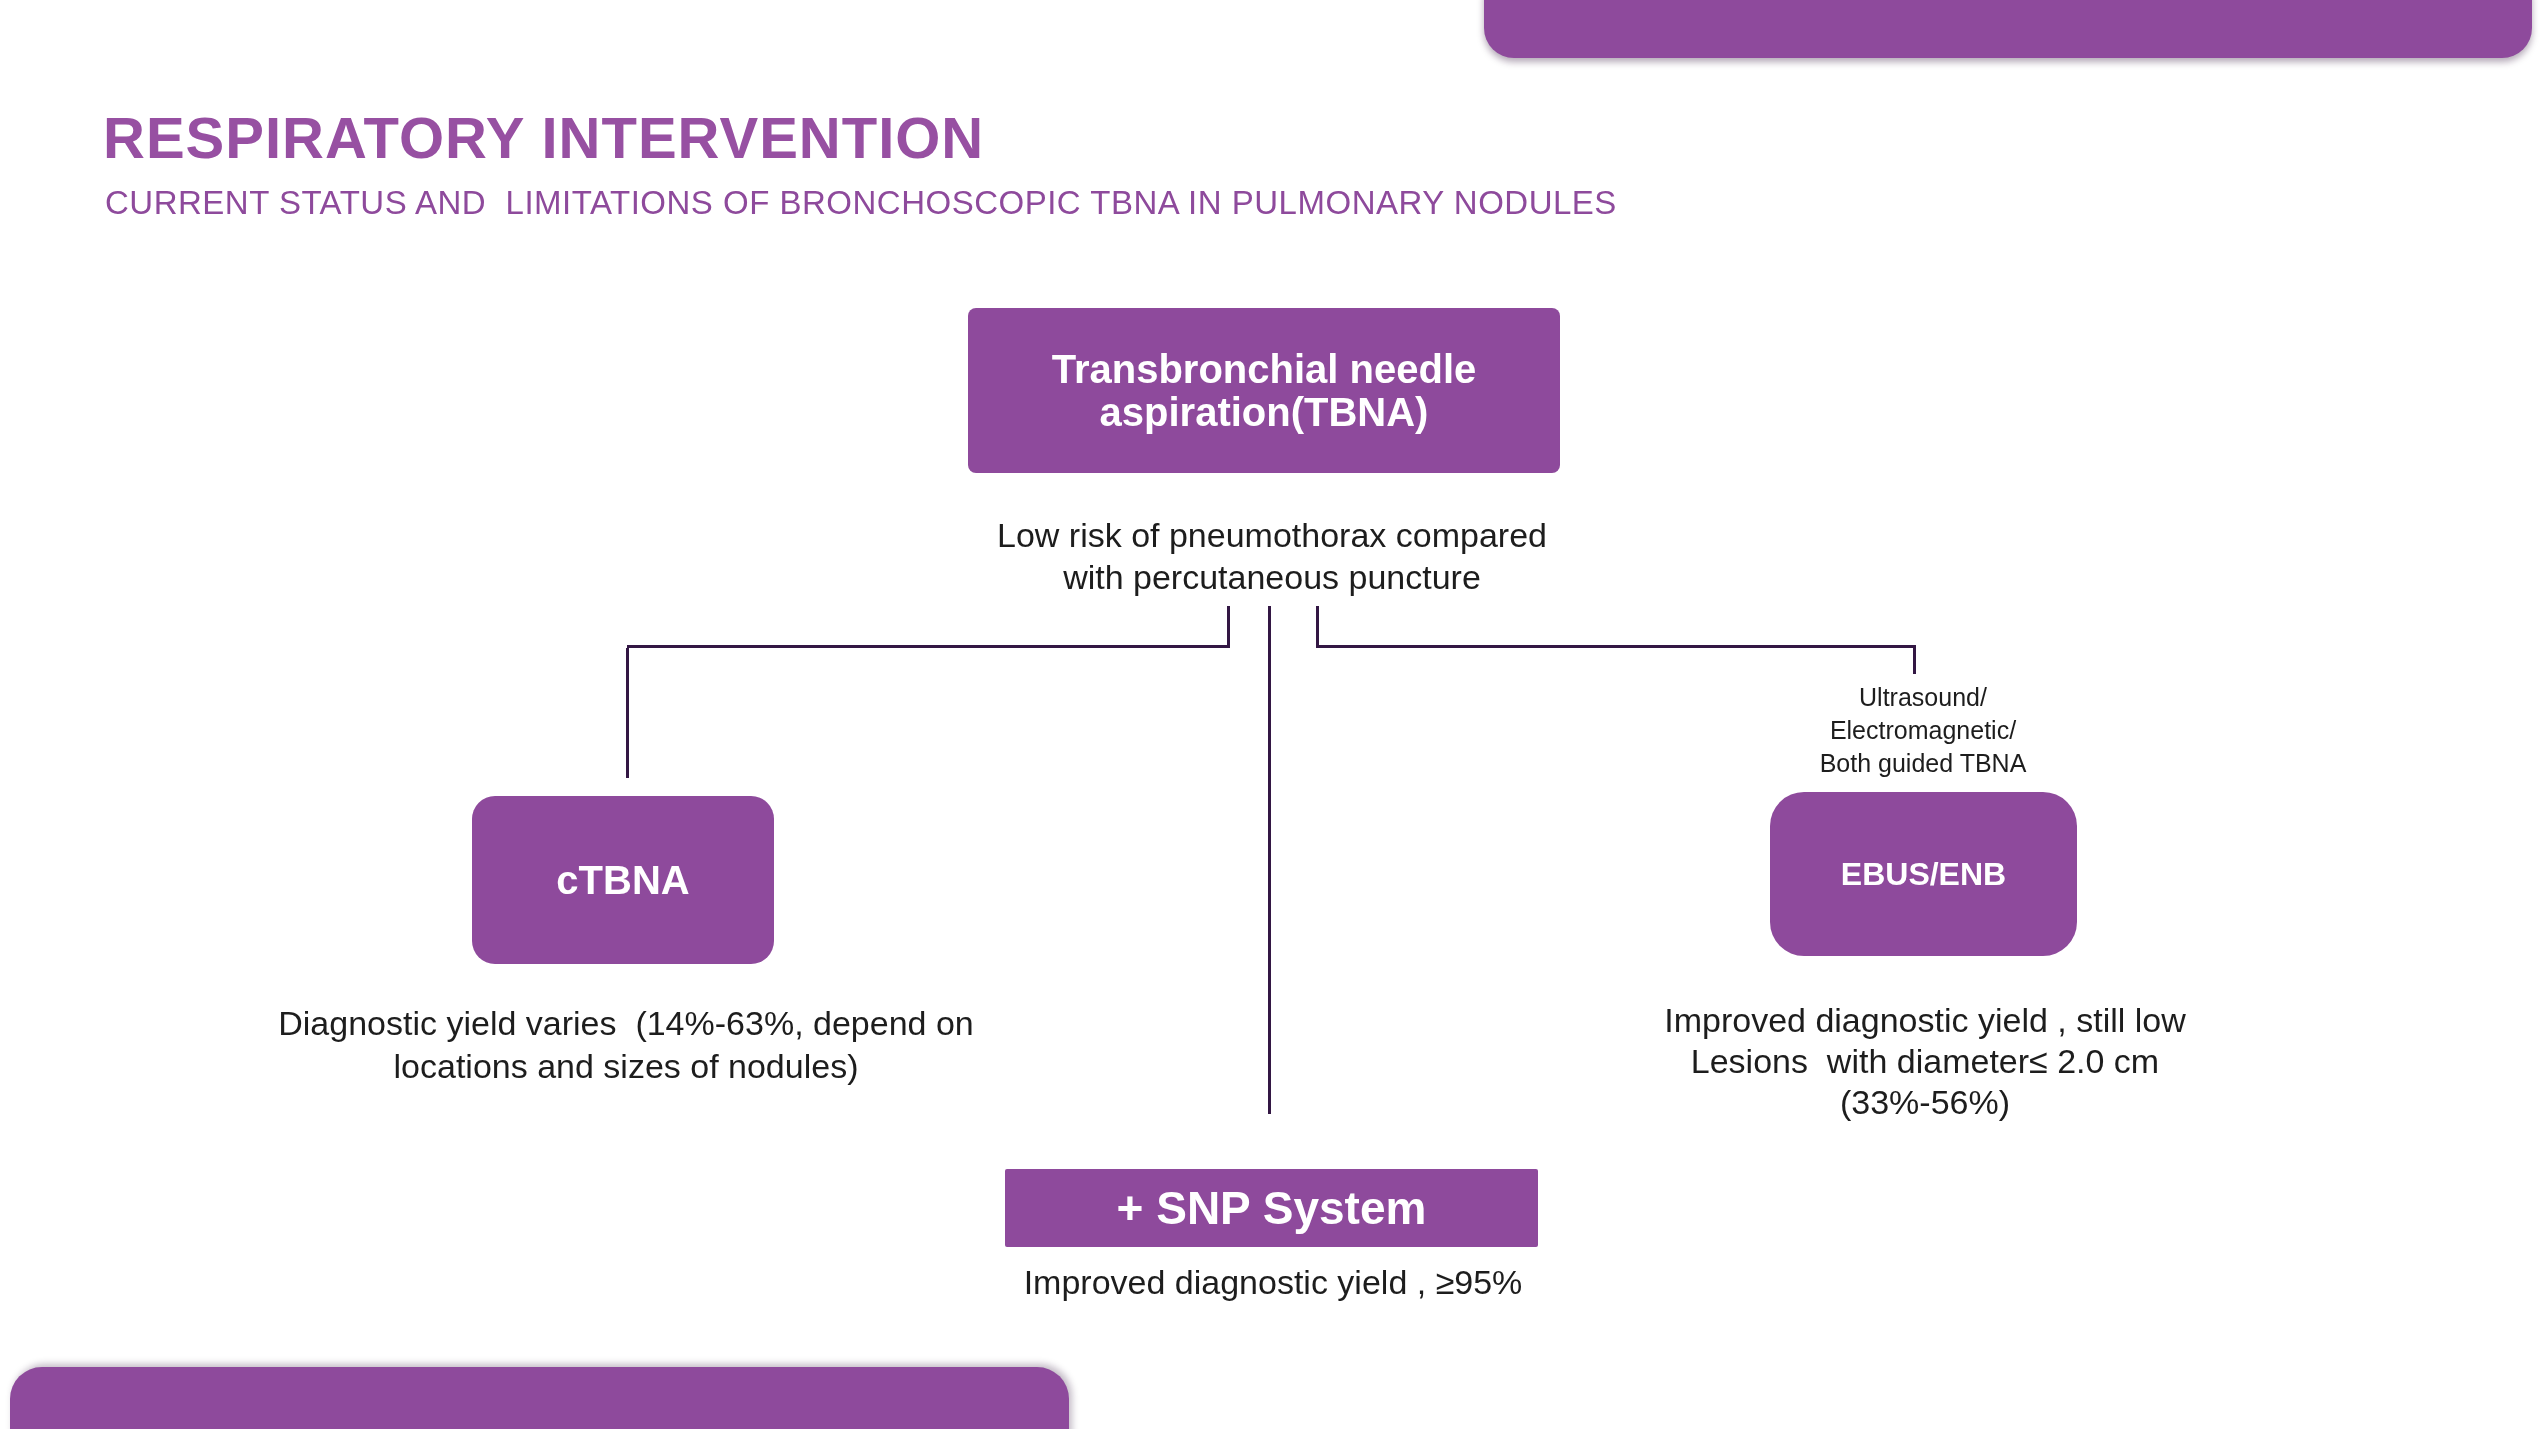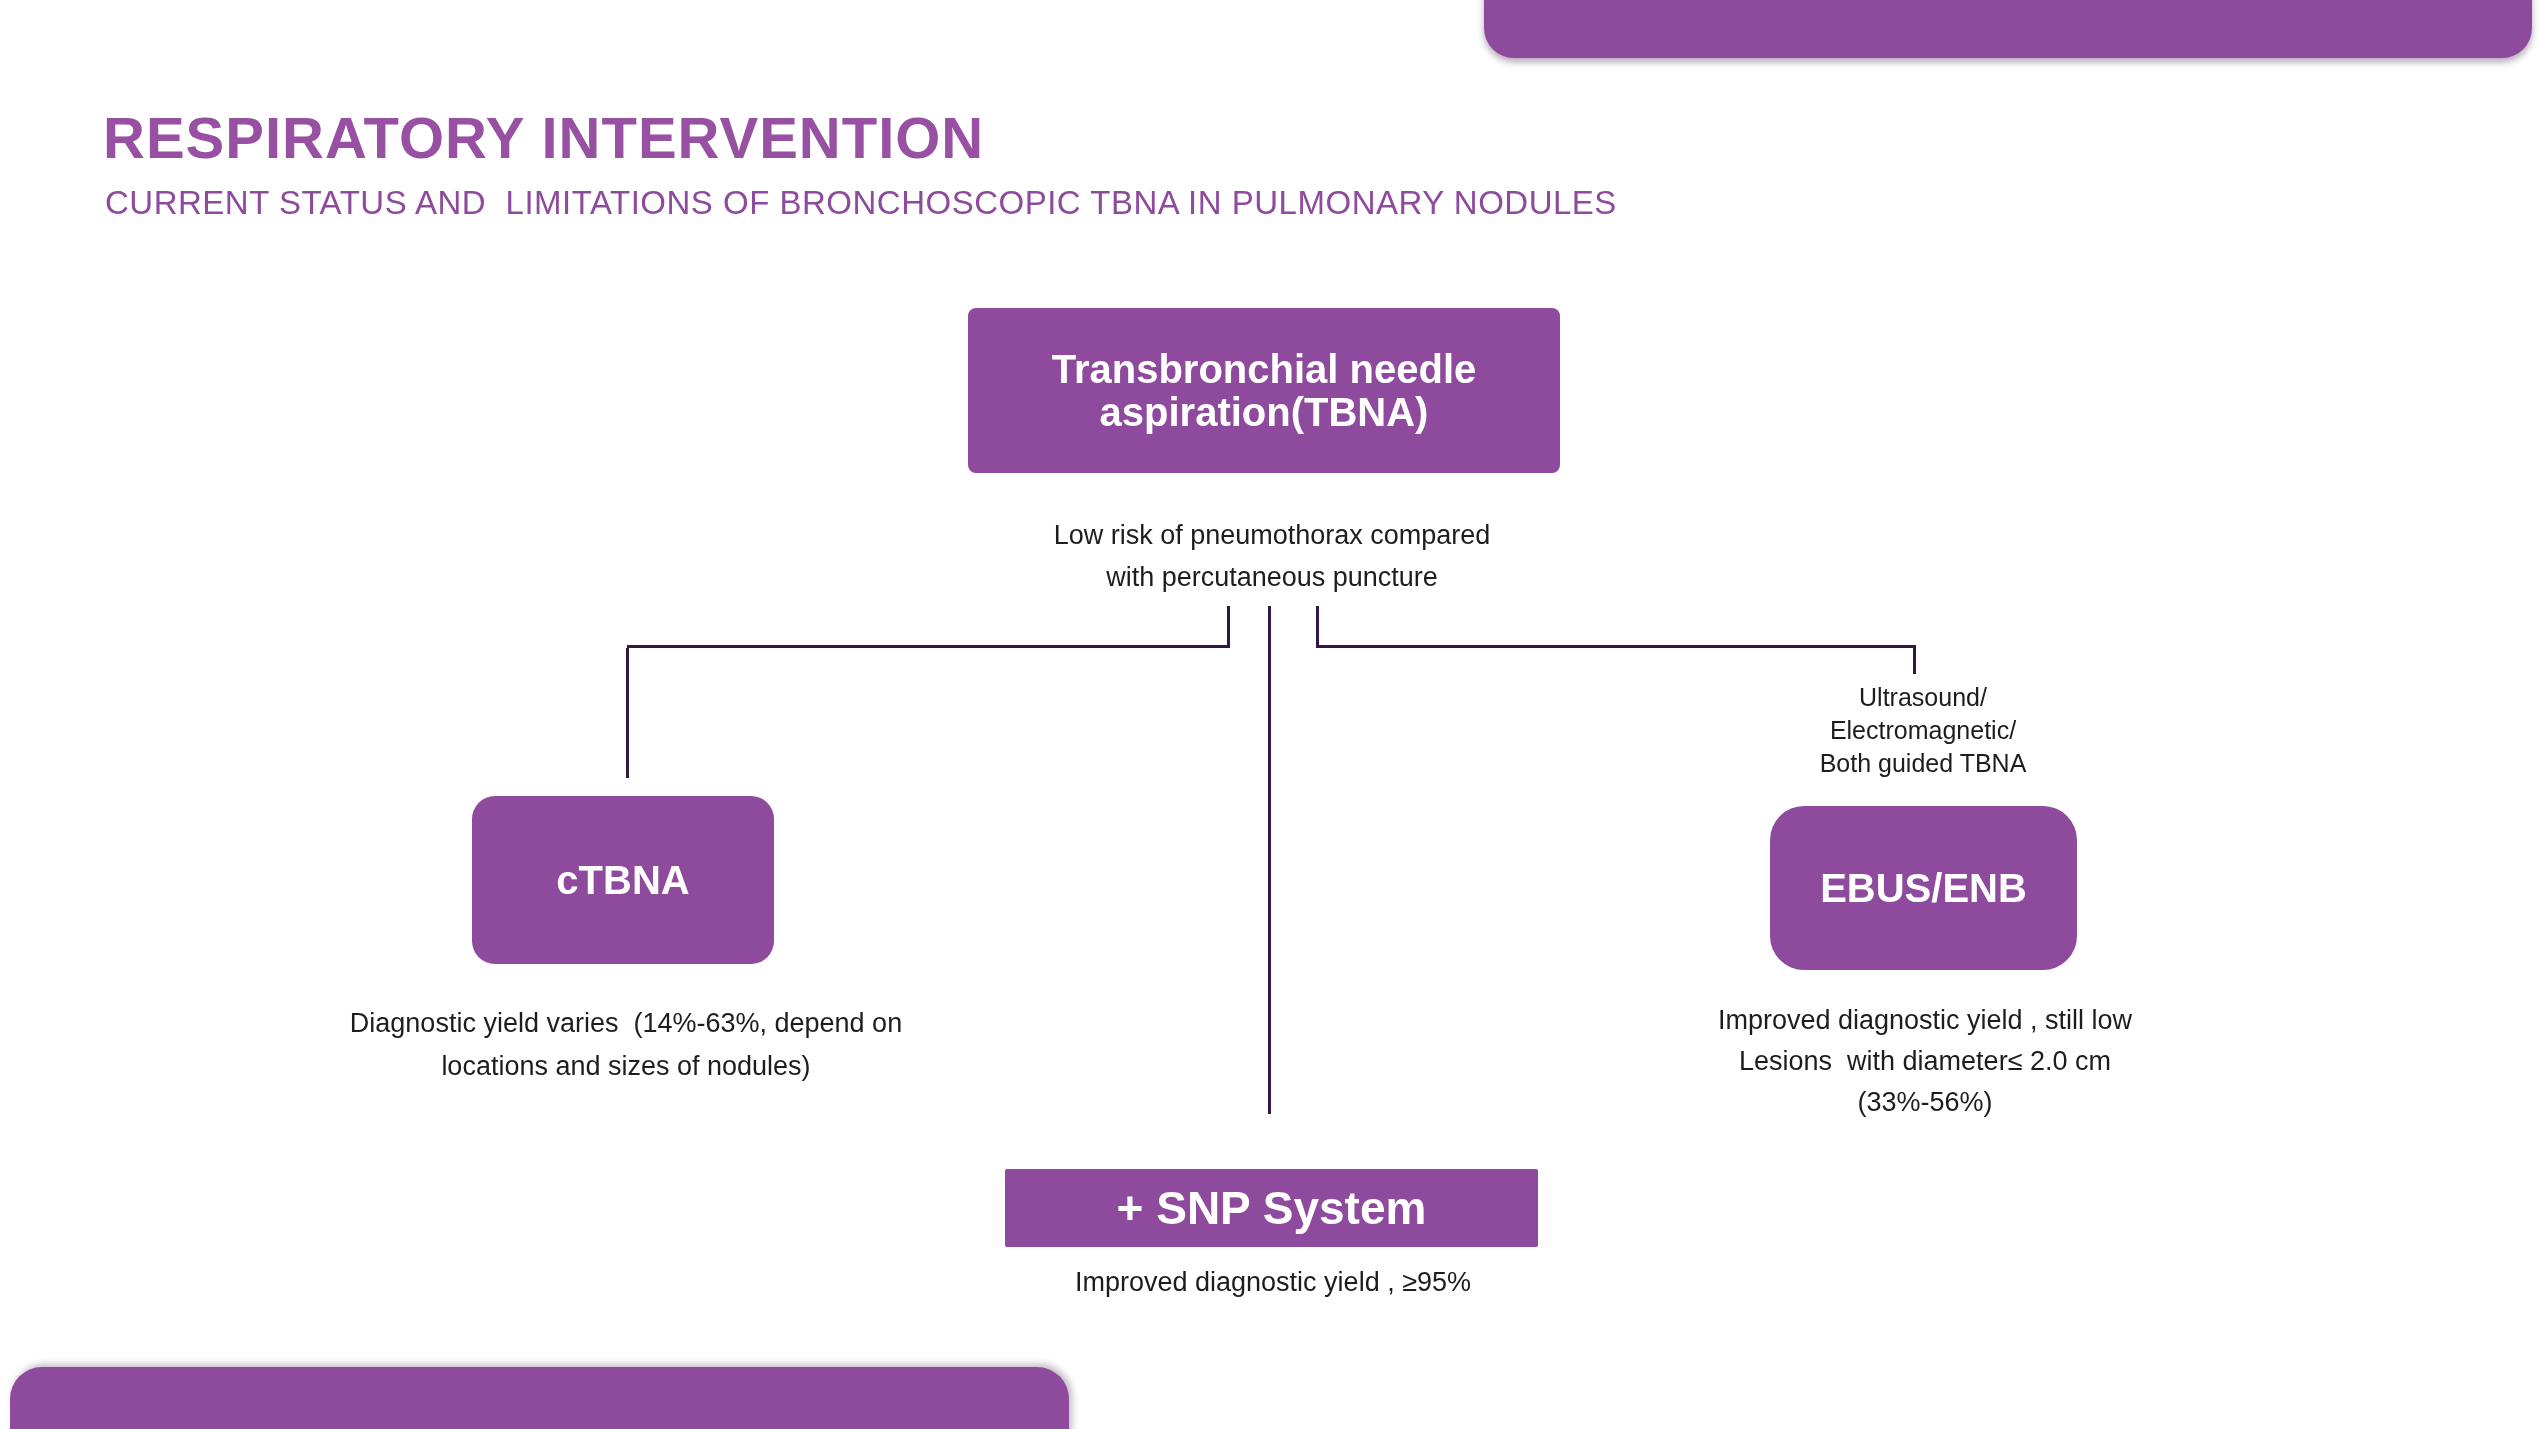--- a/index.html
+++ b/index.html
@@ -41,26 +41,26 @@
   .node{
     position:absolute;
     background:var(--purple,#8e4a9c);
     color:#ffffff;
     display:flex;align-items:center;justify-content:center;
     text-align:center;font-weight:700;
     white-space:pre-wrap;
   }
   .node-root{left:968px;top:308px;width:592px;height:165px;border-radius:8px;font-size:40px;line-height:43px;}
   .node-left{left:472px;top:796px;width:302px;height:168px;border-radius:23px;font-size:40px;}
-  .node-right{left:1770px;top:792px;width:307px;height:164px;border-radius:34px;font-size:40px;margin-top:14px;}
+  .node-right{left:1770px;top:792px;width:307px;height:164px;border-radius:34px;font-size:32px;}
   .node-bottom{left:1005px;top:1169px;width:533px;height:78px;border-radius:2px;font-size:46px;}
   
   .caption{
     position:absolute;text-align:center;
-    font-size:27px;line-height:42px;
+    font-size:34px;line-height:42px;
     color:var(--ink,#1d1d1d);
     white-space:pre-wrap;
   }
   .caption-root{left:872px;top:514px;width:800px;}
   .caption-left{left:176px;top:1002px;width:900px;line-height:43px;}
   .caption-right{left:1475px;top:1000px;width:900px;line-height:41px;}
   .caption-bottom{left:923px;top:1261px;width:700px;}
   .annotation{
     position:absolute;left:1723px;top:681px;width:400px;
     text-align:center;font-size:25px;line-height:33px;

